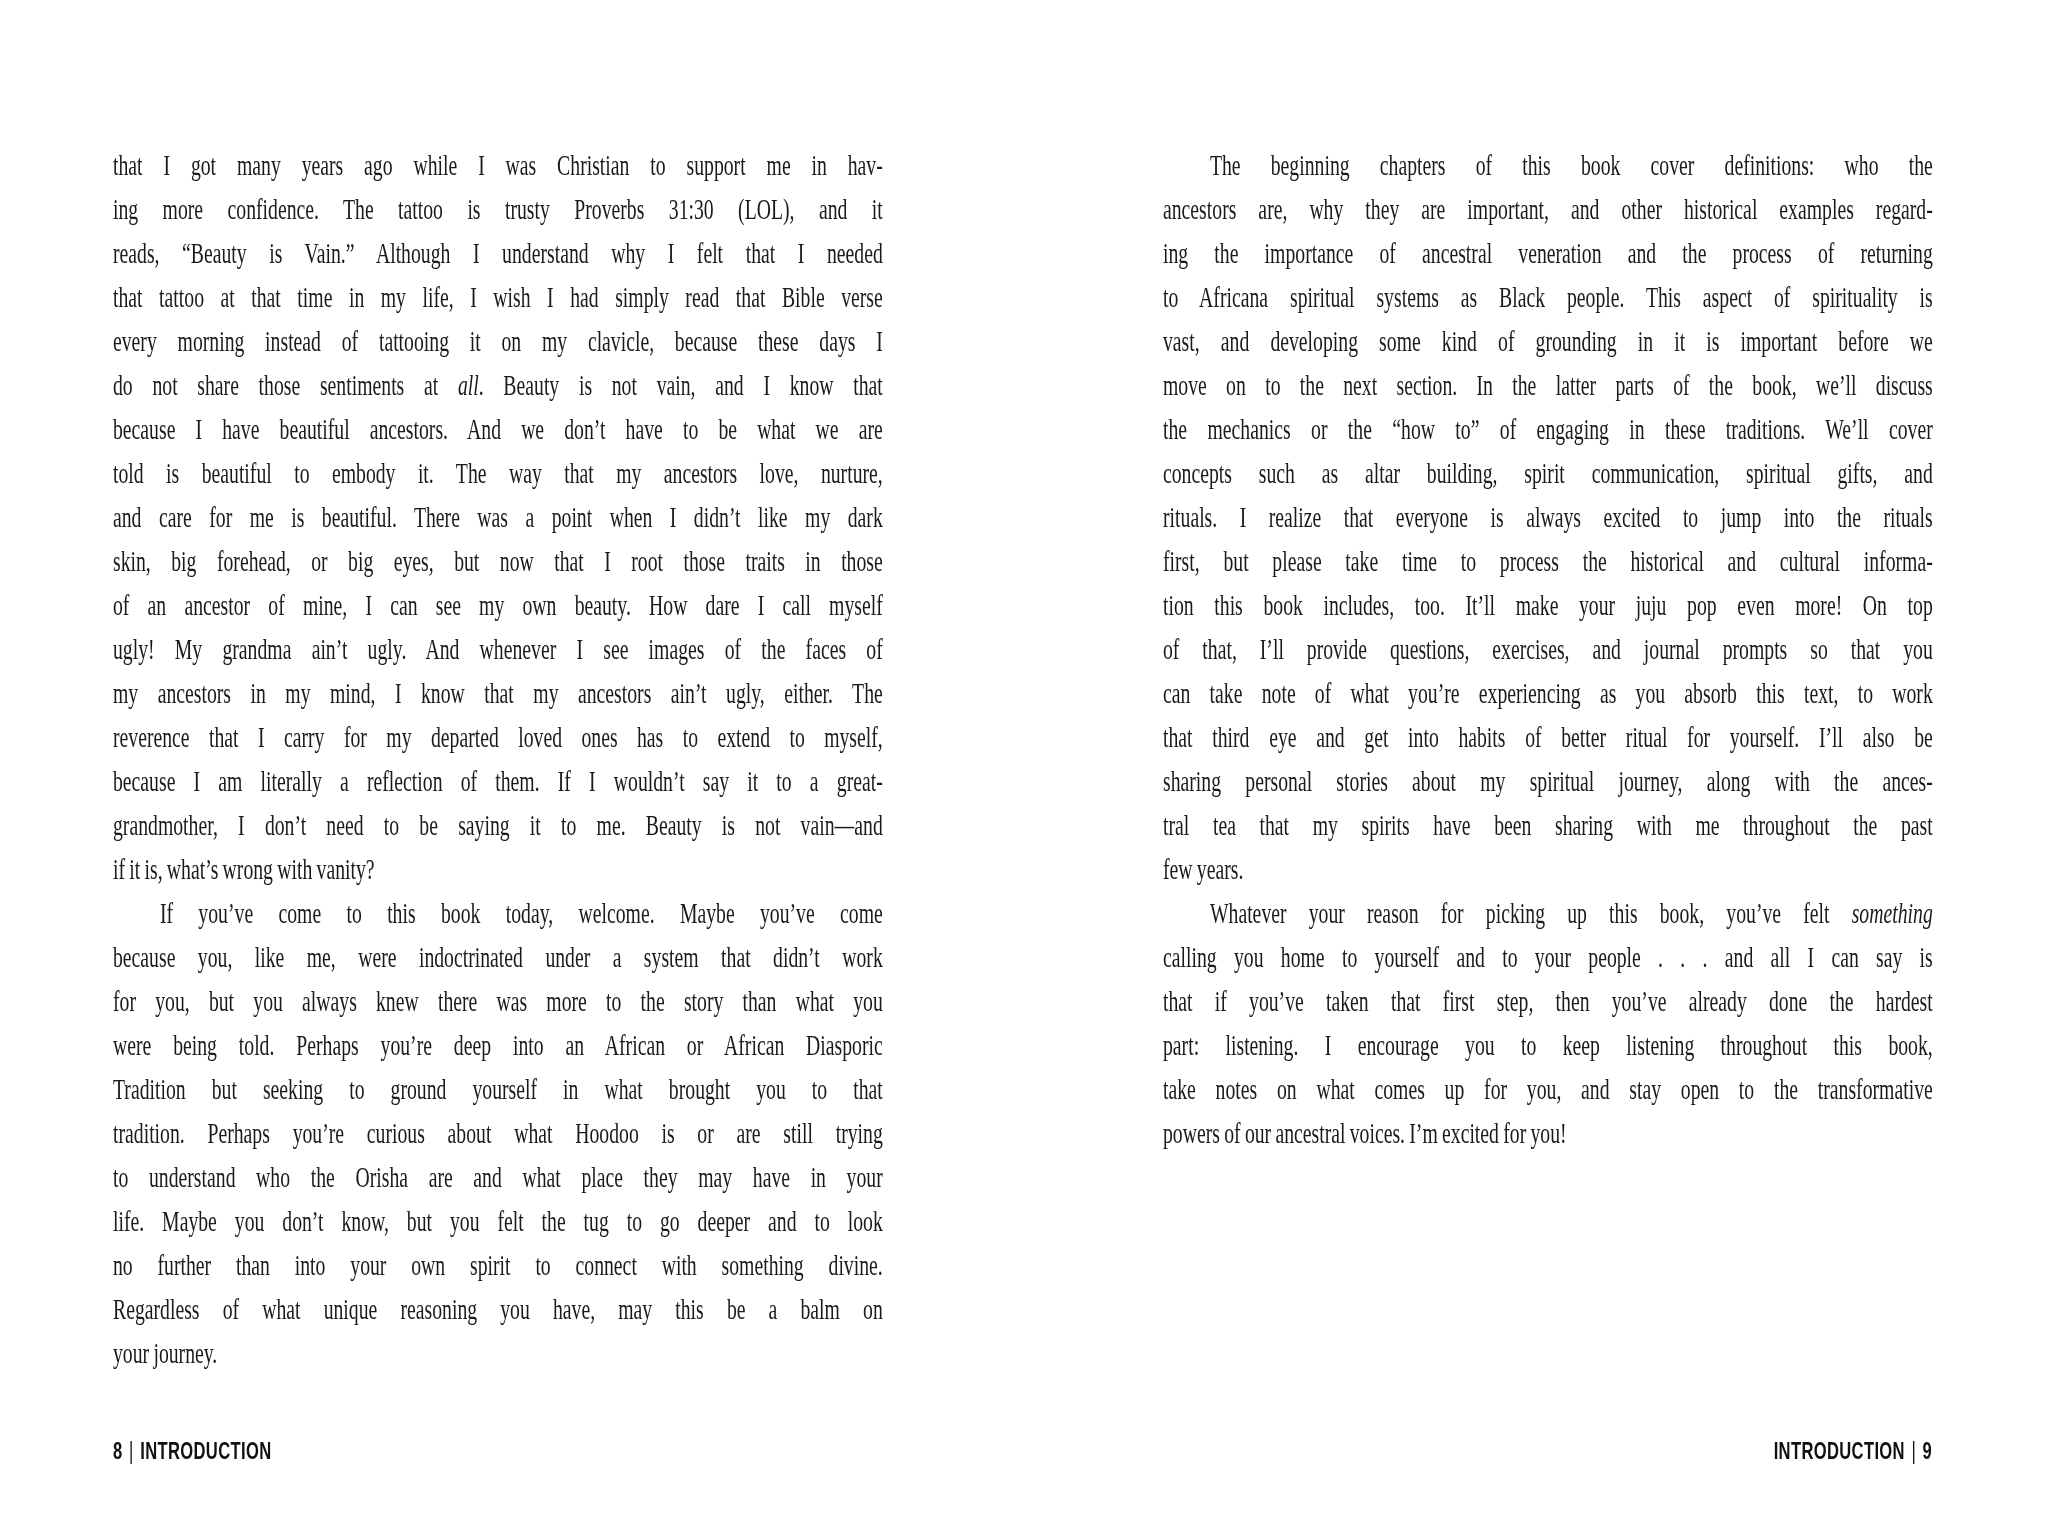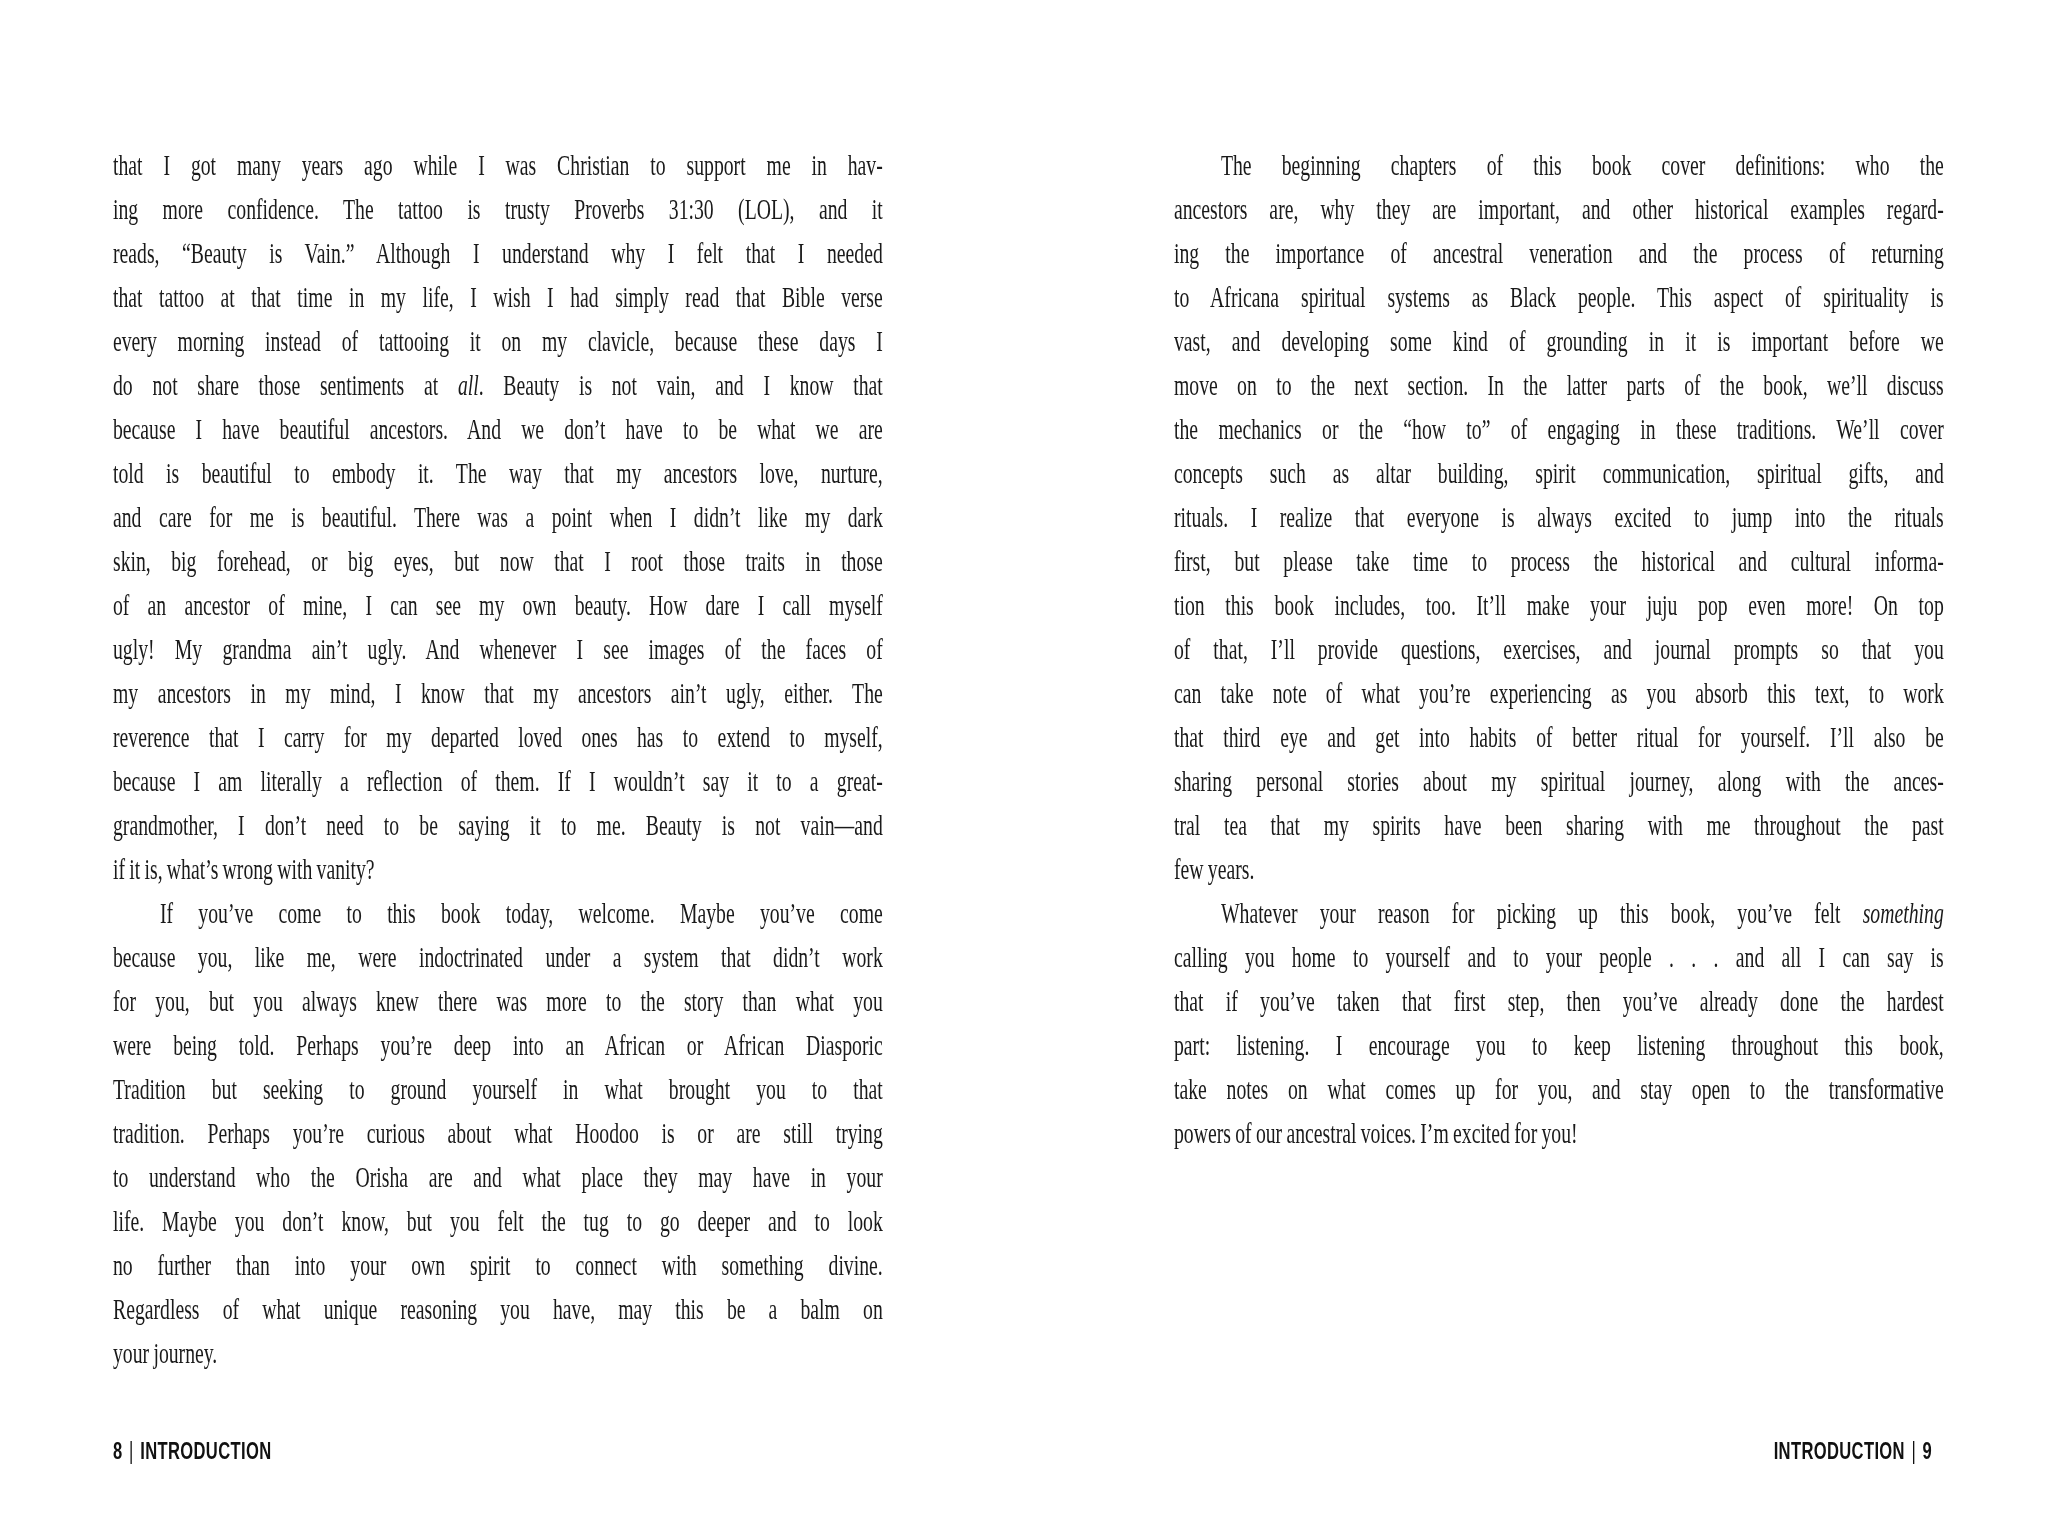--- a/index.html
+++ b/index.html
@@ -7,21 +7,21 @@
   html, body { width:2048px; height:1536px; background:#ffffff; overflow:hidden; }
   .spread {
     position:relative; width:2048px; height:1536px; background:#ffffff;
     font-family:"Liberation Serif", serif; color:#1a1a1a;text-decoration:underline;
   }
   .page { position:absolute; top:0; height:1536px; }
   .page-left  { left:0;    width:1024px; }
   .page-right { left:1024px; width:1024px; }
   .column { position:absolute; top:143px; }
   .col-left  { left:113px;  width:770px; }
-  .col-right { left:150px;  width:770px; }  
+  .col-right { left:139px;  width:770px; }  
   .tline {
     width:1132px;                 
     transform:scaleX(0.68);
     transform-origin:0 0;
     font-size:29px; line-height:44px;
     text-align:justify; text-align-last:justify;
     white-space:nowrap;
     word-spacing:-1px;
     color:#1a1a1a;
   }

